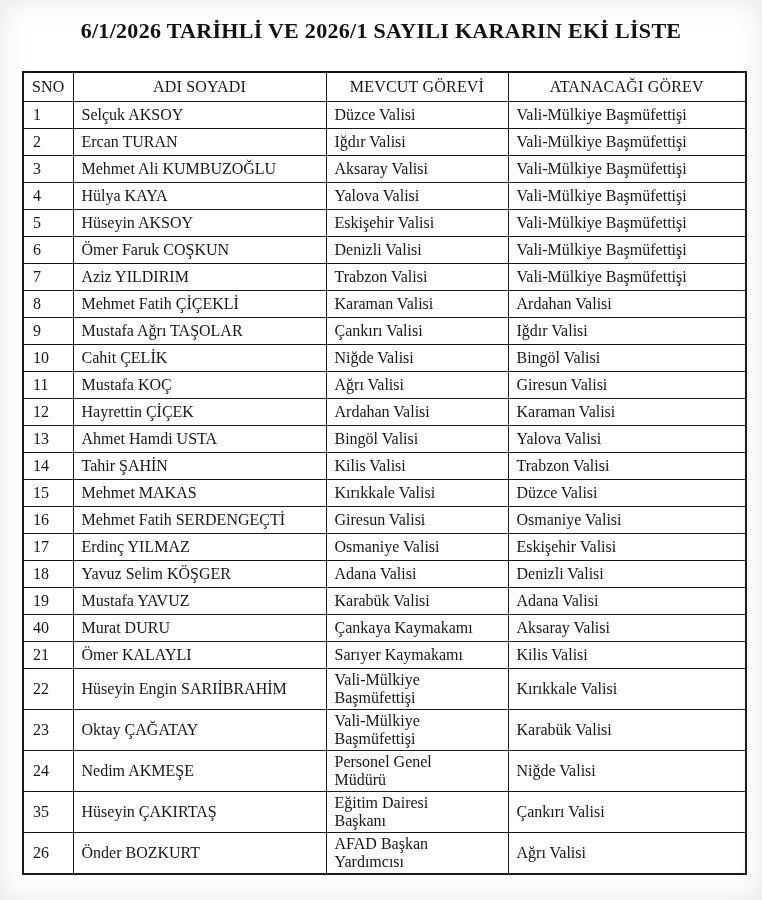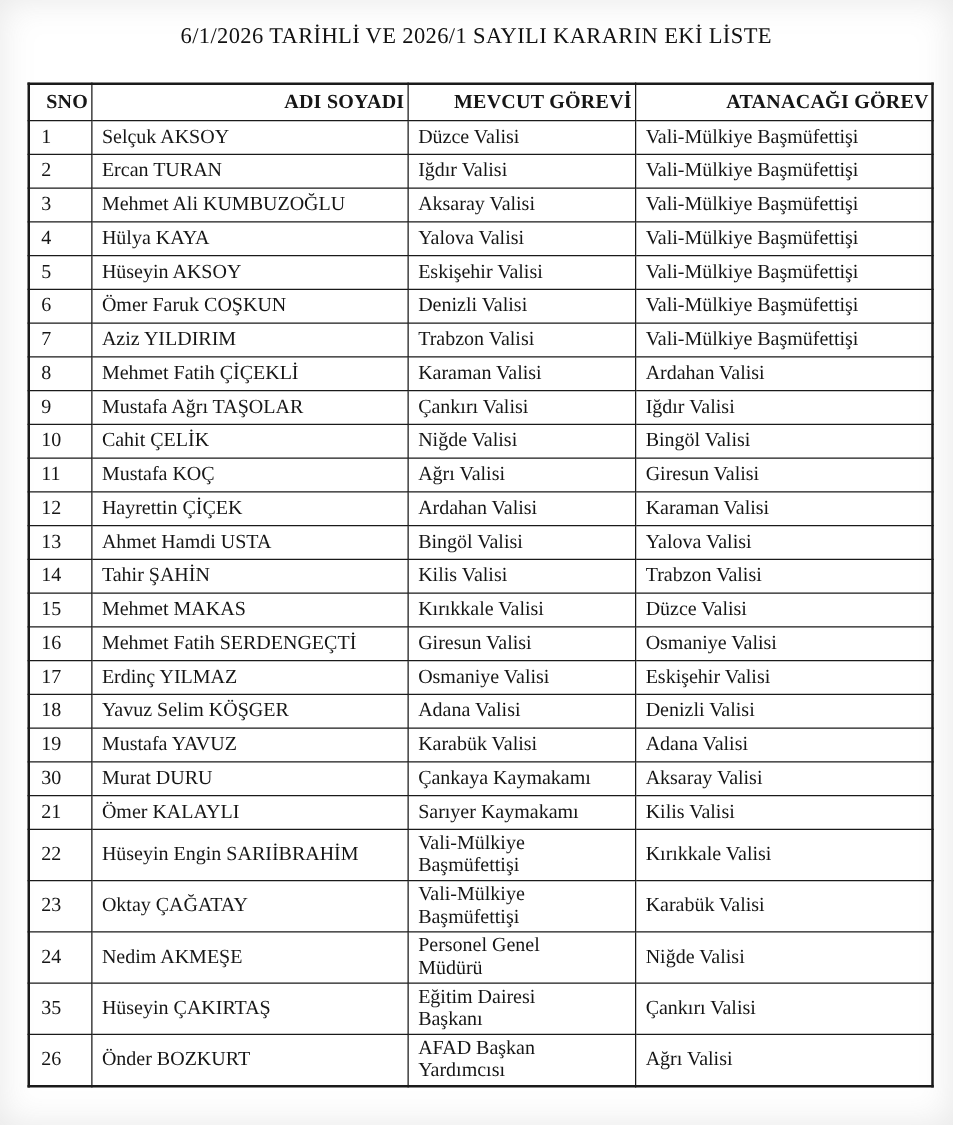--- a/index.html
+++ b/index.html
@@ -14,41 +14,41 @@
     font-family: "Liberation Serif", "DejaVu Serif", serif;
     color: #161616;
     overflow: hidden;
   }
   .page {
     padding-top: 18px;
   }
   .doc-title {
     margin: 0;
     text-align: center;
-    font-size: 18px;
-    font-weight: normal;
+    font-size: 22px;
+    font-weight: bold;
     letter-spacing: 0.3px;
     color: #111111;
   }
   table.appointments {
     border-collapse: collapse;
     table-layout: fixed;
     width: 723px;
     margin: 27px 0 0 22px;
     border: 2px solid #1a1a1a;
   }
   table.appointments th,
   table.appointments td {
     border: 1.5px solid #1a1a1a;
     overflow: hidden;
   }
   table.appointments th {
     font-size: 16px;
-    font-weight: bold;
-    text-align: right;
+    font-weight: normal;
+    text-align: center;
     padding: 3px 2px;
     height: 22px;
     letter-spacing: 0.2px;
   }
   table.appointments td {
     font-size: 16px;
     padding: 2px 8px;
     height: 22px;
     line-height: 18px;
     vertical-align: middle;
@@ -189,21 +189,21 @@
           <td>Adana Valisi</td>
           <td>Denizli Valisi</td>
         </tr>
         <tr>
           <td class="sno-cell">19</td>
           <td>Mustafa YAVUZ</td>
           <td>Karabük Valisi</td>
           <td>Adana Valisi</td>
         </tr>
         <tr>
-          <td class="sno-cell">30</td>
+          <td class="sno-cell">40</td>
           <td>Murat DURU</td>
           <td>Çankaya Kaymakamı</td>
           <td>Aksaray Valisi</td>
         </tr>
         <tr>
           <td class="sno-cell">21</td>
           <td>Ömer KALAYLI</td>
           <td>Sarıyer Kaymakamı</td>
           <td>Kilis Valisi</td>
         </tr>

